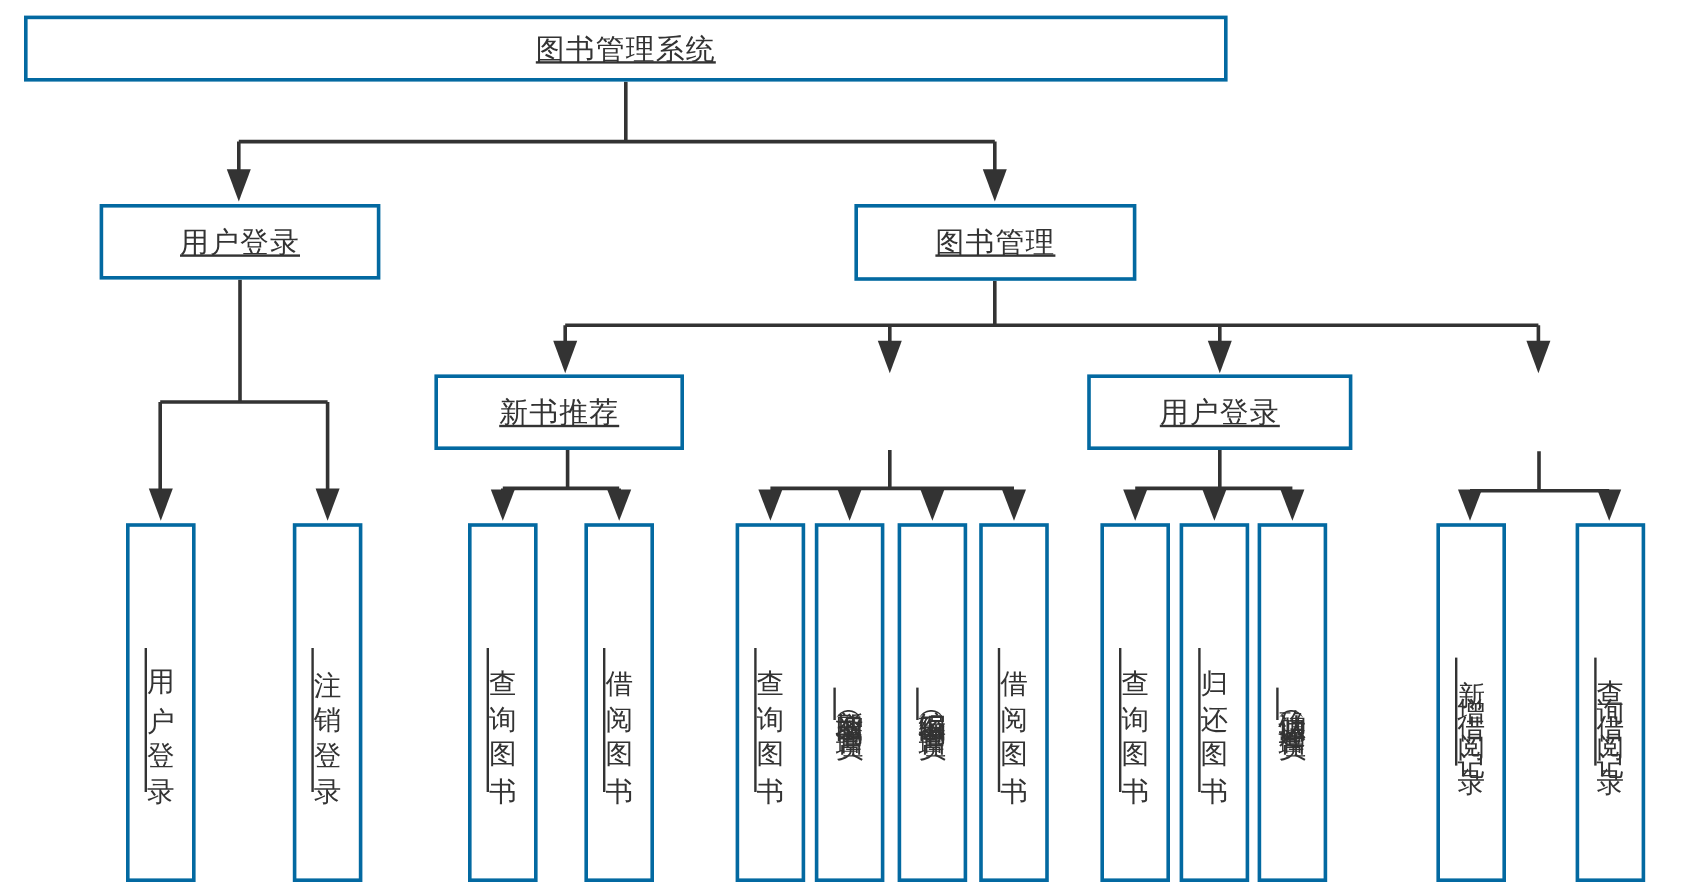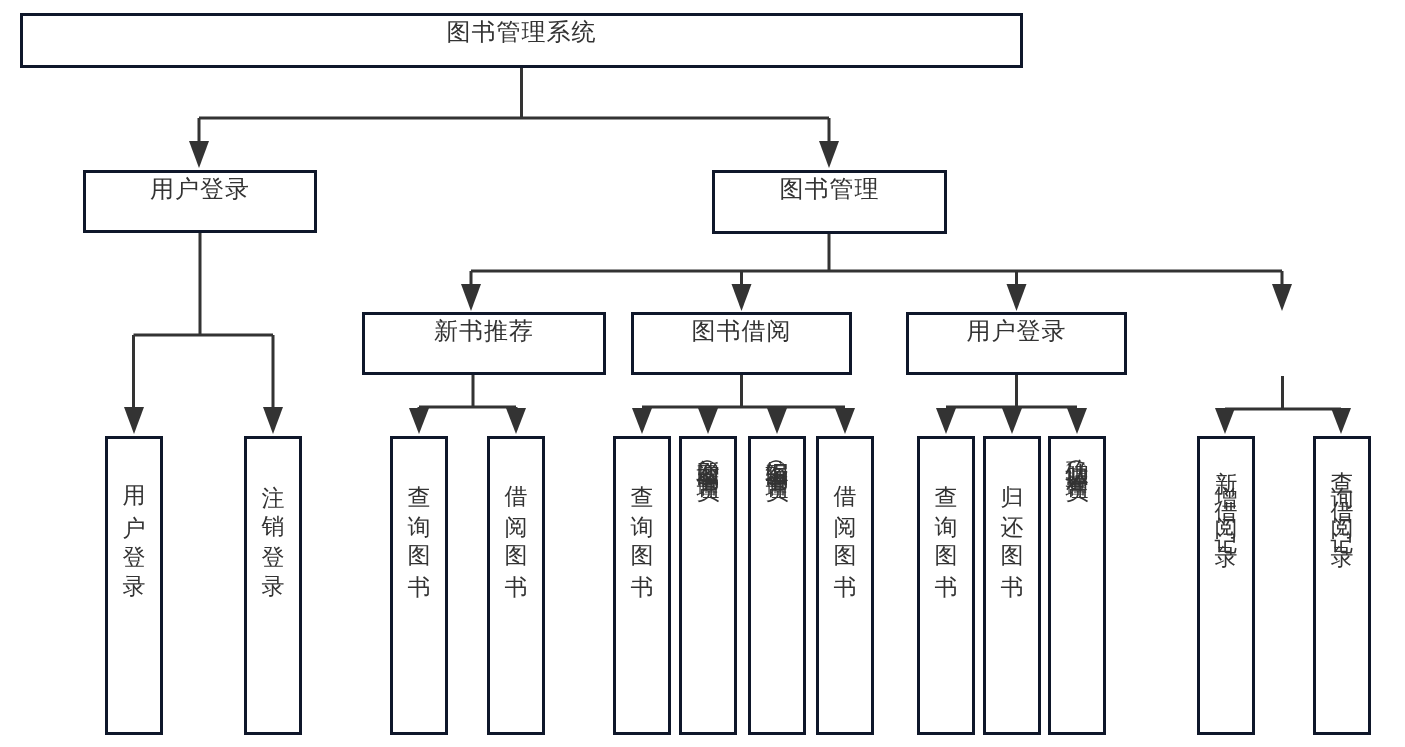--- a/index.html
+++ b/index.html
@@ -12,27 +12,28 @@
     overflow: hidden;
   }
   .connectors {
     position: absolute;
     left: 0; top: 0;
     width: 1405px; height: 747px;
   }
   .node {
     position: absolute;
     background: #ffffff;
-    border: 3px solid #0f172a;
+    border: 3px solid #0369a1;
     box-sizing: border-box;
     display: flex;
-    align-items: flex-start;
+    align-items: center;
     justify-content: center;
     color: #333333;
     z-index: 2;
+    text-decoration: underline;
   }
   .hnode { font-size: 24px; letter-spacing: 1px; white-space: nowrap; }
   .vnode .vlabel {
     writing-mode: vertical-rl;
     text-orientation: mixed;
     font-size: 23px;
     color: #333333;
     line-height: 1;
   }
   .ls-wide   { letter-spacing: 30px; padding-top: 28px; }
@@ -120,25 +121,22 @@
     <span>图书管理系统</span>
   </div>
 
   <div class="node hnode" style="left:83px; top:170px; width:234px; height:63px;">
     <span>用户登录</span>
   </div>
   <div class="node hnode" style="left:712px; top:170px; width:235px; height:64px;">
     <span>图书管理</span>
   </div>
 
-  <div class="node hnode" style="left:362px; top:312px; width:244px; height:63px;">
+  <div class="node hnode" style="left:362px; top:312px; width:208px; height:63px;">
     <span>新书推荐</span>
-  </div>
-  <div class="node hnode" style="left:631px; top:312px; width:221px; height:63px;">
-    <span>图书借阅</span>
   </div>
   <div class="node hnode" style="left:906px; top:312px; width:221px; height:63px;">
     <span>用户登录</span>
   </div>
 
   <div class="node vnode" style="left:105px; top:436px; width:58px; height:299px;">
     <span class="vlabel ls-wide">用户登录</span>
   </div>
   <div class="node vnode" style="left:244px; top:436px; width:58px; height:299px;">
     <span class="vlabel ls-wide">注销登录</span>

